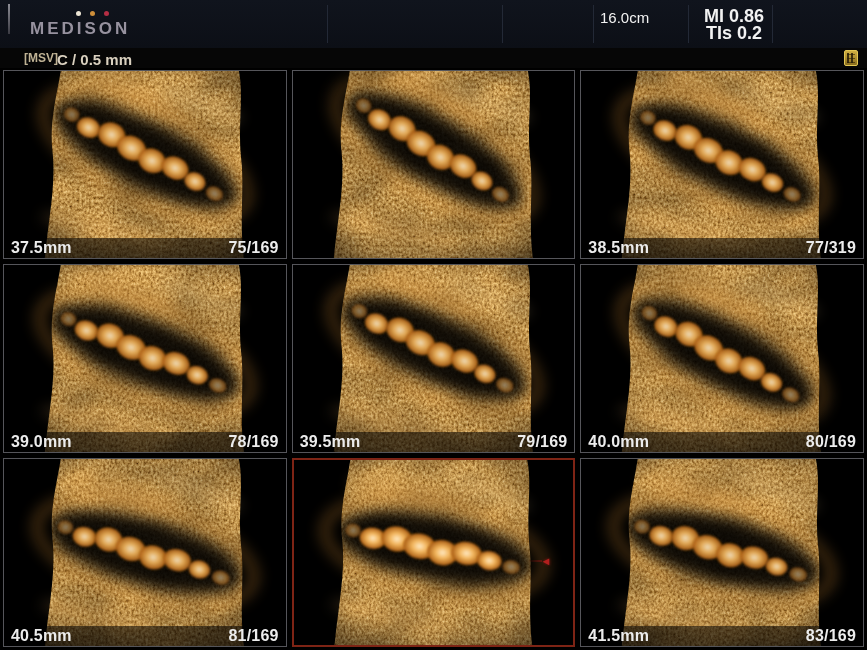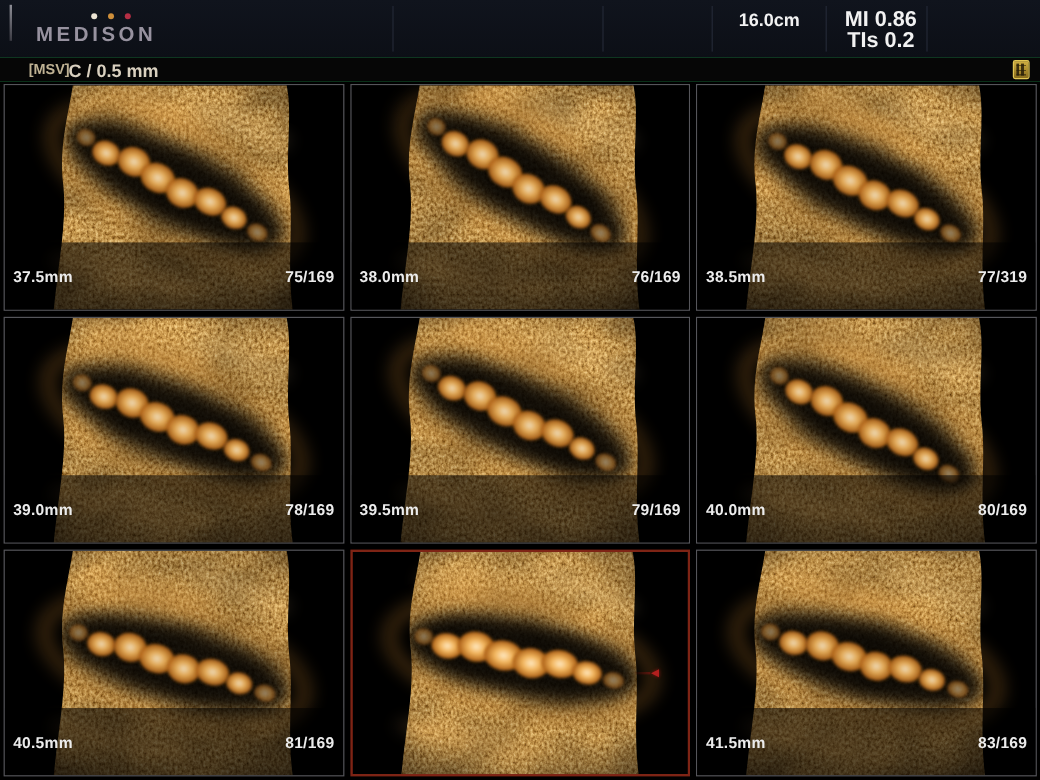--- a/index.html
+++ b/index.html
@@ -21,22 +21,22 @@
   .brand-dots i{width:5px;height:5px;border-radius:50%;display:block;}
   .dot-white{background:#ece4d4;}
   .dot-amber{background:#cf8f3a;}
   .dot-red{background:#b52e44;}
   .brand-text{
     position:absolute;left:0;top:13px;color:#97929f;font-weight:700;
     font-size:17px;letter-spacing:3px;
   }
   .hdivider{position:absolute;top:5px;width:1px;height:38px;background:#232936;}
   .depth-readout{
-    position:absolute;left:600px;top:9px;width:82px;text-align:center;
-    color:#f2f2f2;font-weight:700;font-size:15px;
+    position:absolute;left:600px;top:9px;width:82px;
+    color:#f2f2f2;font-weight:400;font-size:15px;
   }
   .acoustic-readout{
     position:absolute;left:698px;top:8px;width:72px;text-align:center;
     color:#f2f2f2;font-weight:700;font-size:18px;line-height:17px;
   }
   
   .msvbar{
     position:absolute;top:48px;left:0;width:867px;height:20px;background:#060606;
   }
   .msv-mode{
@@ -65,22 +65,22 @@
   .cell{
     position:relative;margin:0;background:#000;border:1px solid #55555a;
     box-sizing:border-box;overflow:hidden;cursor:pointer;
   }
   .cell.selected{border:2px solid #7e2415;}
   .usimg{position:absolute;left:0;top:0;right:0;bottom:0;}
   .usimg svg{position:absolute;left:0;top:0;width:100%;height:100%;}
   .labelbar{
     position:absolute;left:0;right:0;bottom:0;height:20px;
     display:flex;justify-content:space-between;align-items:center;
-    padding:18px 7px;background:rgba(0,0,0,.55);
-    color:#ececec;font-weight:700;font-size:13px;letter-spacing:.2px;
+    padding:0 7px;background:rgba(0,0,0,.55);
+    color:#ececec;font-weight:700;font-size:16px;letter-spacing:.2px;
   }
   .red-marker{
     position:absolute;color:#c22121;font-size:11px;line-height:10px;
     text-shadow:0 0 3px rgba(160,20,20,.9);opacity:.9;pointer-events:none;
   }
   .red-marker::after{
     content:"";position:absolute;right:9px;top:4px;width:14px;height:2px;
     background:linear-gradient(to left,rgba(150,20,20,.55),rgba(150,20,20,0));
   }
 </style>
@@ -223,24 +223,20 @@
               <ellipse cx="175" cy="79" rx="14" ry="11" fill="url(#vg1)" filter="url(#b2_1)" opacity="0.93"></ellipse>
               <ellipse cx="199" cy="82" rx="11" ry="9" fill="url(#vg1)" filter="url(#b2_1)" opacity="0.93"></ellipse>
               <ellipse cx="222" cy="84" rx="9" ry="7" fill="url(#vg1)" filter="url(#b2_1)" opacity="0.55"></ellipse>
               <ellipse cx="58" cy="78" rx="8" ry="7" fill="url(#vg1)" filter="url(#b2_1)" opacity="0.5"></ellipse>
  </g>
  <ellipse cx="100" cy="160" rx="65" ry="11" fill="#d8a258" opacity="0.20" filter="url(#b8_1)" transform="rotate(12 100 160)"></ellipse>
  <ellipse cx="195" cy="32" rx="48" ry="9" fill="#e9c687" opacity="0.22" filter="url(#b8_1)" transform="rotate(22 195 32)"></ellipse>
  <rect width="283" height="189" fill="url(#vig1)"></rect>
 </svg>
         </div>
-      <figcaption class="labelbar">
-        <span class="mm">38.0mm</span>
-        <span class="frame">76/169</span>
-      </figcaption>
     </figure>
 
     <figure class="cell">
       <div class="usimg">
 <svg viewBox="0 0 283 189" preserveAspectRatio="none">
  <defs>
   <filter id="spk2" x="-2%" y="-2%" width="104%" height="104%">
     <feTurbulence type="fractalNoise" baseFrequency="0.42 0.33" numOctaves="3" seed="37" result="n"></feTurbulence>
     <feColorMatrix in="n" type="matrix" values="1 0 0 0 0  1 0 0 0 0  1 0 0 0 0  0 0 0 0 1" result="g"></feColorMatrix>
     <feComponentTransfer in="g" result="c">

